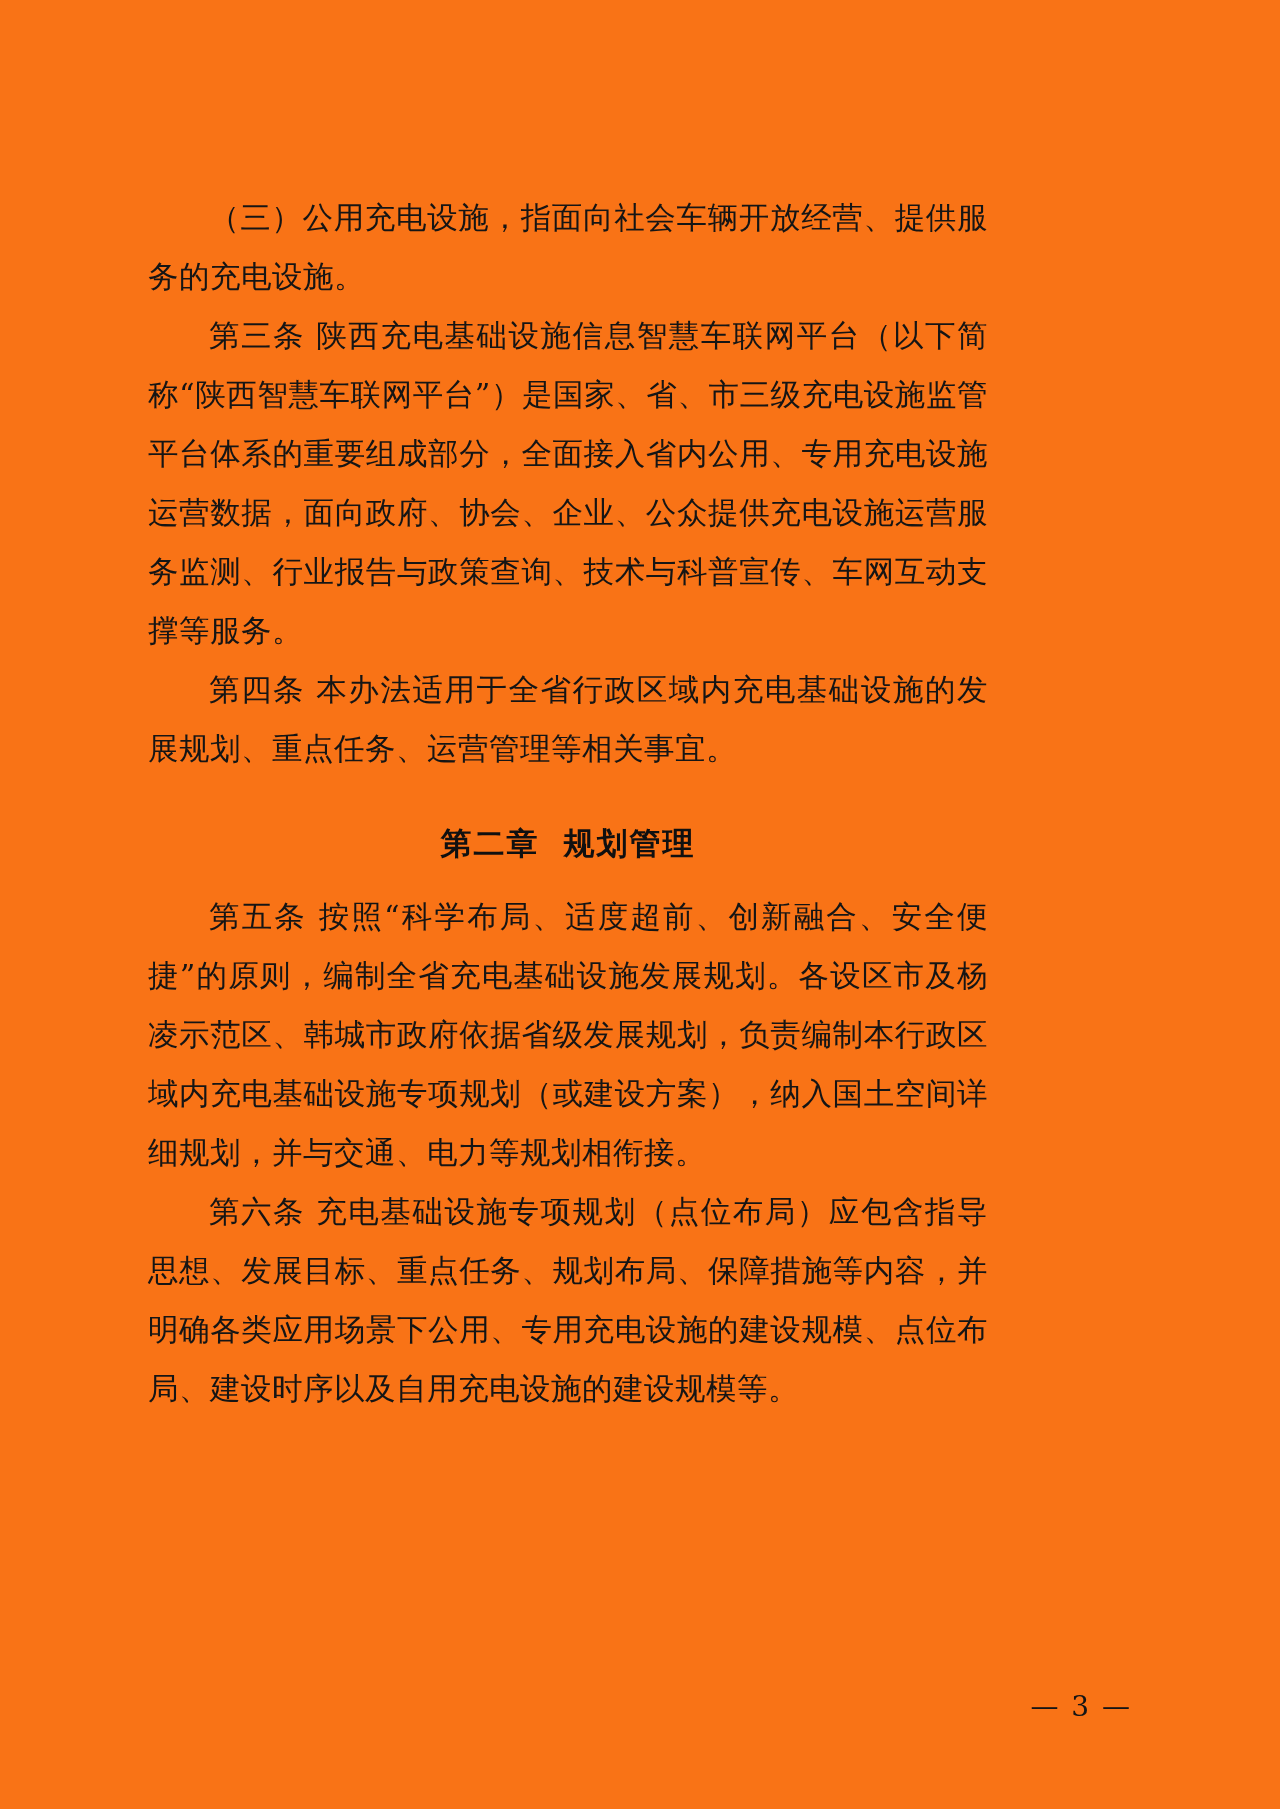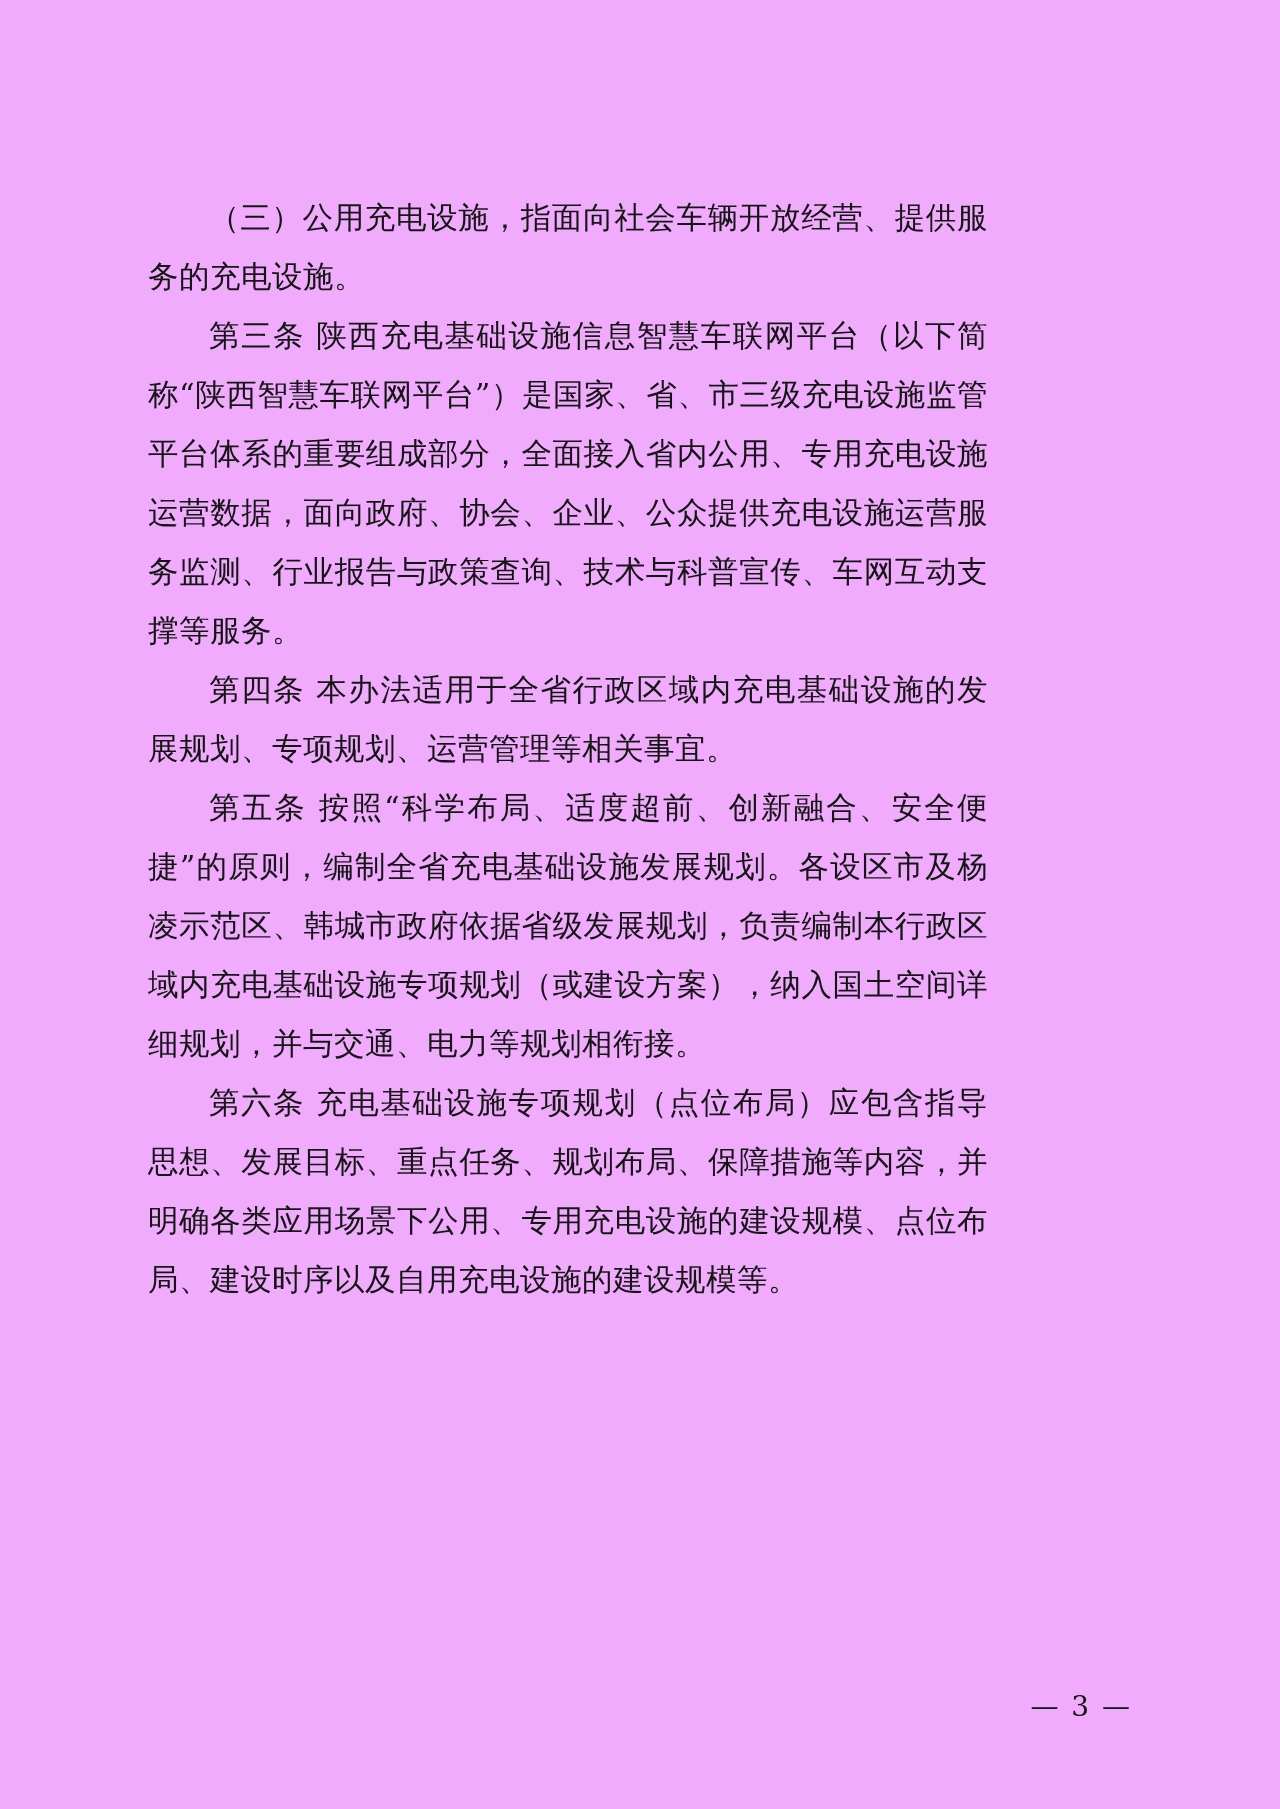--- a/index.html
+++ b/index.html
@@ -14,21 +14,21 @@
     color: #1a1a1a;
     position: relative;
     overflow: hidden;
   }
   .page {
     position: absolute;
     left: 0;
     top: 0;
     width: 1280px;
     height: 1809px;
-    background: #f0abfc;
+    background: #f97316;
   }
   .content {
     position: absolute;
     left: 148px;
     top: 188px;
     width: 840px;
   }
   .para {
     font-size: 30.5px;
     line-height: 59px;
@@ -67,22 +67,25 @@
 </head>
 <body>
 
 <div class="page">
   <div class="content">
 
     <p class="para">（三）公用充电设施，指面向社会车辆开放经营、提供服务的充电设施。</p>
 
     <p class="para">第三条 陕西充电基础设施信息智慧车联网平台（以下简称“陕西智慧车联网平台”）是国家、省、市三级充电设施监管平台体系的重要组成部分，全面接入省内公用、专用充电设施运营数据，面向政府、协会、企业、公众提供充电设施运营服务监测、行业报告与政策查询、技术与科普宣传、车网互动支撑等服务。</p>
 
-    <p class="para">第四条 本办法适用于全省行政区域内充电基础设施的发展规划、专项规划、运营管理等相关事宜。</p>
+    <p class="para">第四条 本办法适用于全省行政区域内充电基础设施的发展规划、重点任务、运营管理等相关事宜。</p>
 
+    <h2 class="chapter-heading">
+      <span>第二章</span><span class="gap"></span><span>规划管理</span>
+    </h2>
 
     <p class="para">第五条 按照“科学布局、适度超前、创新融合、安全便捷”的原则，编制全省充电基础设施发展规划。各设区市及杨凌示范区、韩城市政府依据省级发展规划，负责编制本行政区域内充电基础设施专项规划（或建设方案），纳入国土空间详细规划，并与交通、电力等规划相衔接。</p>
 
     <p class="para">第六条 充电基础设施专项规划（点位布局）应包含指导思想、发展目标、重点任务、规划布局、保障措施等内容，并明确各类应用场景下公用、专用充电设施的建设规模、点位布局、建设时序以及自用充电设施的建设规模等。</p>
 
 
   </div>
 
   <div class="page-number">— 3 —</div>
 </div>

